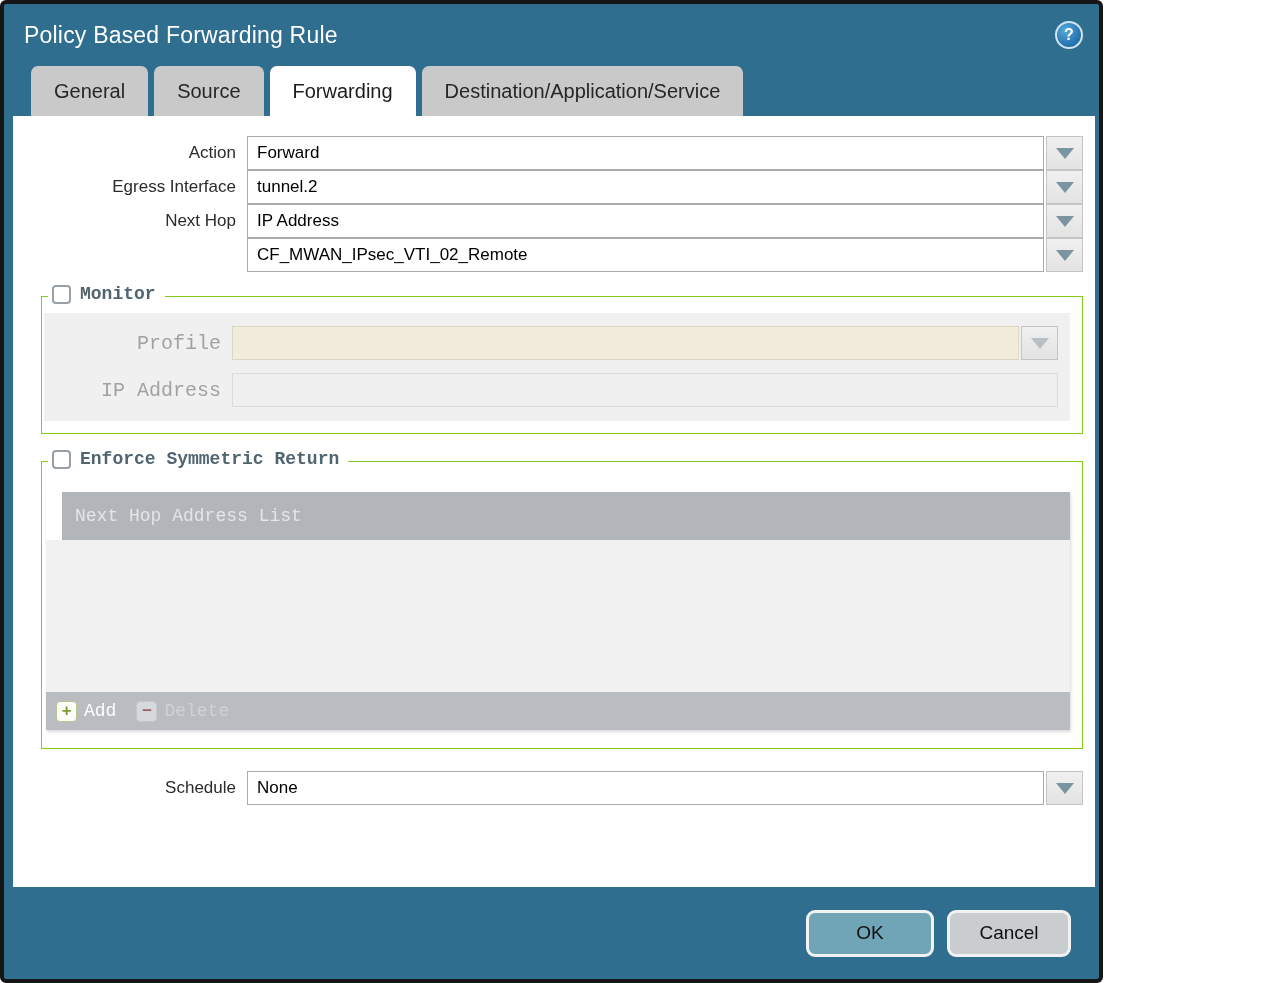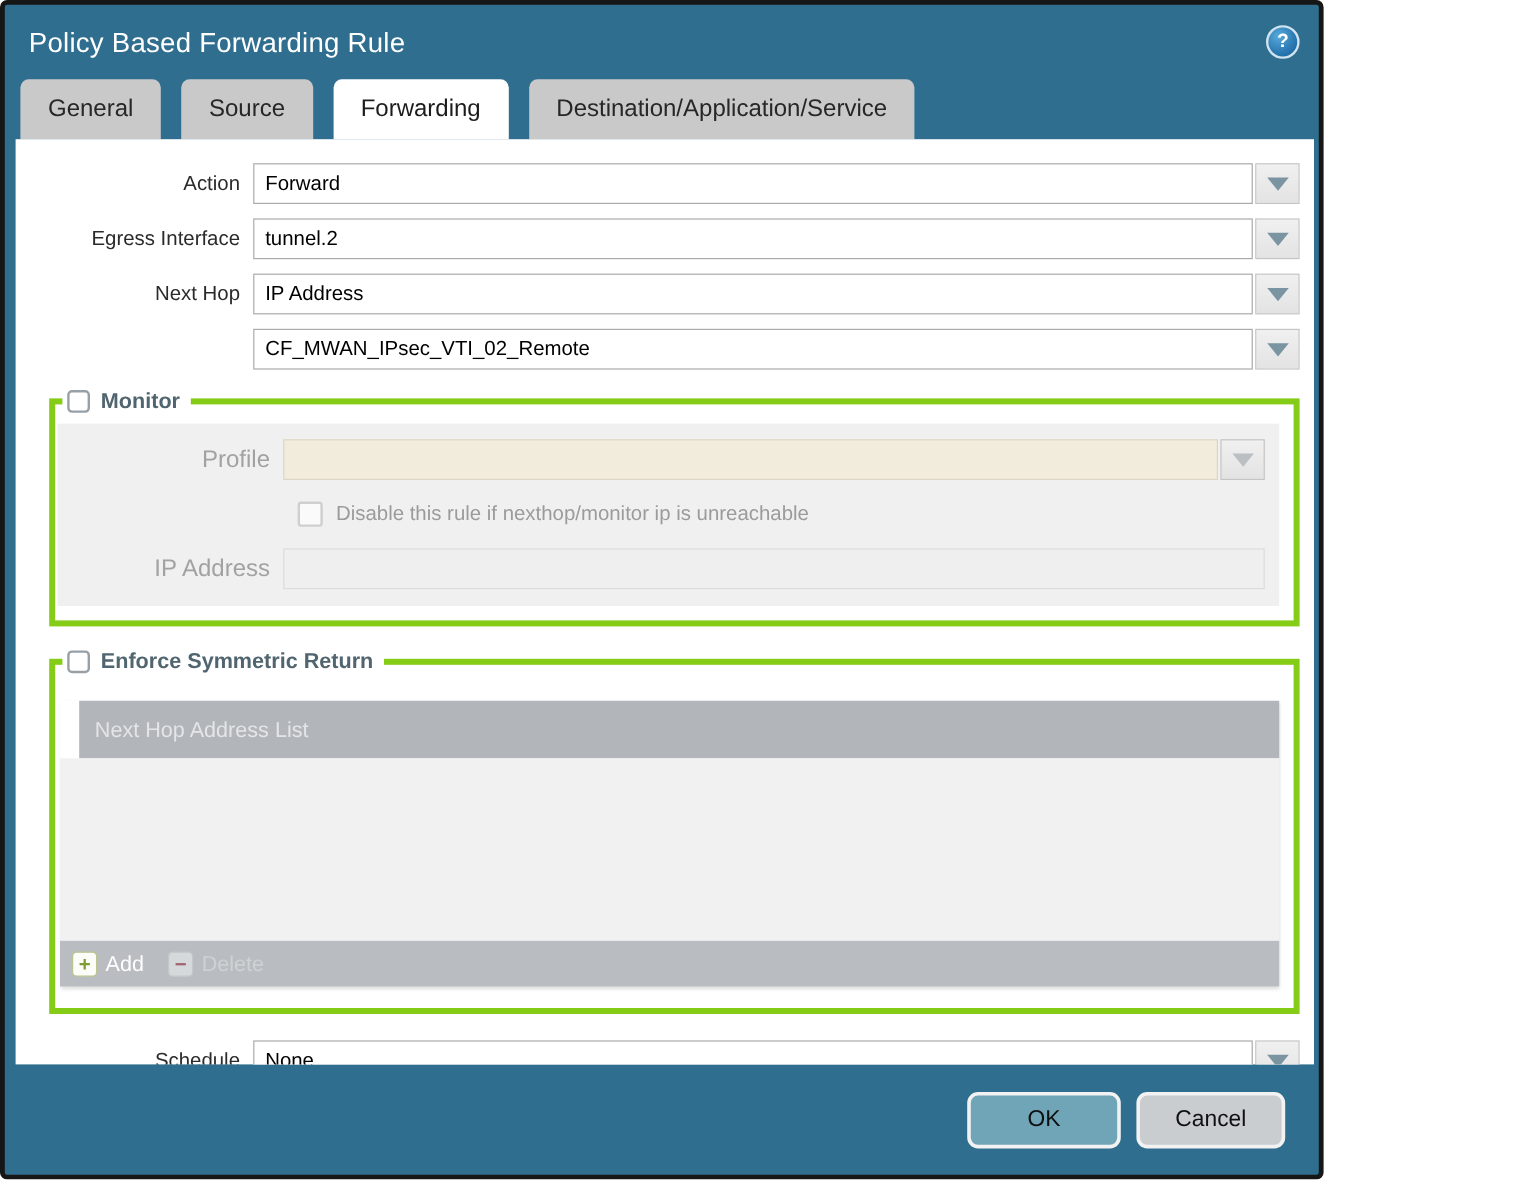--- a/index.html
+++ b/index.html
@@ -27,22 +27,22 @@
     width: 28px; height: 28px; border-radius: 50%;
     background: radial-gradient(circle at 35% 30%, #59aadb 0%, #2d7cb6 55%, #175f97 100%);
     border: 2px solid #cfe3f1;
     color: #fff; font-size: 16px; font-weight: bold;
     display: flex; align-items: center; justify-content: center;
     cursor: pointer;
   }
   
   .tabstrip {
     height: 50px; flex: 0 0 50px;
-    display: flex; gap: 17px;
-    padding-left: 13px;
+    display: flex; gap: 6px;
+    padding-left: 27px;
     align-items: flex-end;
   }
   .tab {
     height: 50px;
     background: #c9c9c9;
     border-radius: 7px 7px 0 0;
     padding: 0 23px;
     display: flex; align-items: center;
     font-size: 20px; color: #272727;
     cursor: pointer;
@@ -50,21 +50,21 @@
   }
   .tab.active { background: #ffffff; color: #1c1c1c; }
   
   .content {
     flex: 1;
     background: #ffffff;
     margin: 0 4px 0 9px;
     padding-top: 20px;
     overflow: hidden;
   }
-  .form-row { display: flex; align-items: center; margin-bottom: 12px; height: 34px; }
+  .form-row { display: flex; align-items: center; height: 34px; padding-left: 36px; }
   .form-label {
     width: 198px; flex: 0 0 198px;
     text-align: right; padding-right: 11px;
     font-size: 17px; color: #2b2b2b;
     white-space: nowrap;
   }
   .spacer-label { width: 198px; flex: 0 0 198px; }
   .combo { flex: 1; display: flex; height: 34px; margin-right: 12px; }
   .field-value {
     flex: 1; height: 34px;
@@ -85,23 +85,24 @@
   }
   .dd-arrow {
     width: 0; height: 0;
     border-left: 9px solid transparent;
     border-right: 9px solid transparent;
     border-top: 11px solid #7b94a2;
   }
   .dd-btn.disabled .dd-arrow { border-top-color: #b9bfc3; }
   
   .group {
-    border: 5px solid #84cc16;
+    border: 1px solid #84cc16;
     margin: 24px 12px 0 28px;
     position: relative;
+    font-family: Liberation Mono, monospace;
   }
   .group-legend {
     position: absolute; top: -13px; left: 6px;
     background: #fff; padding: 0 9px 0 4px;
     display: flex; align-items: center; gap: 9px;
   }
   .checkbox {
     width: 19px; height: 19px;
     background: #fff;
     border: 2px solid #98a0a7;
@@ -248,24 +249,20 @@
       </div>
       <div class="monitor-panel">
         <div class="panel-row">
           <div class="panel-label">Profile</div>
           <div class="panel-combo">
             <div class="field-beige"></div>
             <div class="dd-btn disabled">
               <span class="dd-arrow"></span>
             </div>
           </div>
-        </div>
-        <div class="disable-row">
-          <span class="checkbox-light"></span>
-          <span class="disable-text">Disable this rule if nexthop/monitor ip is unreachable</span>
         </div>
         <div class="panel-row">
           <div class="panel-label">IP Address</div>
           <div class="panel-combo">
             <div class="field-disabled"></div>
           </div>
         </div>
       </div>
     </div>
 

